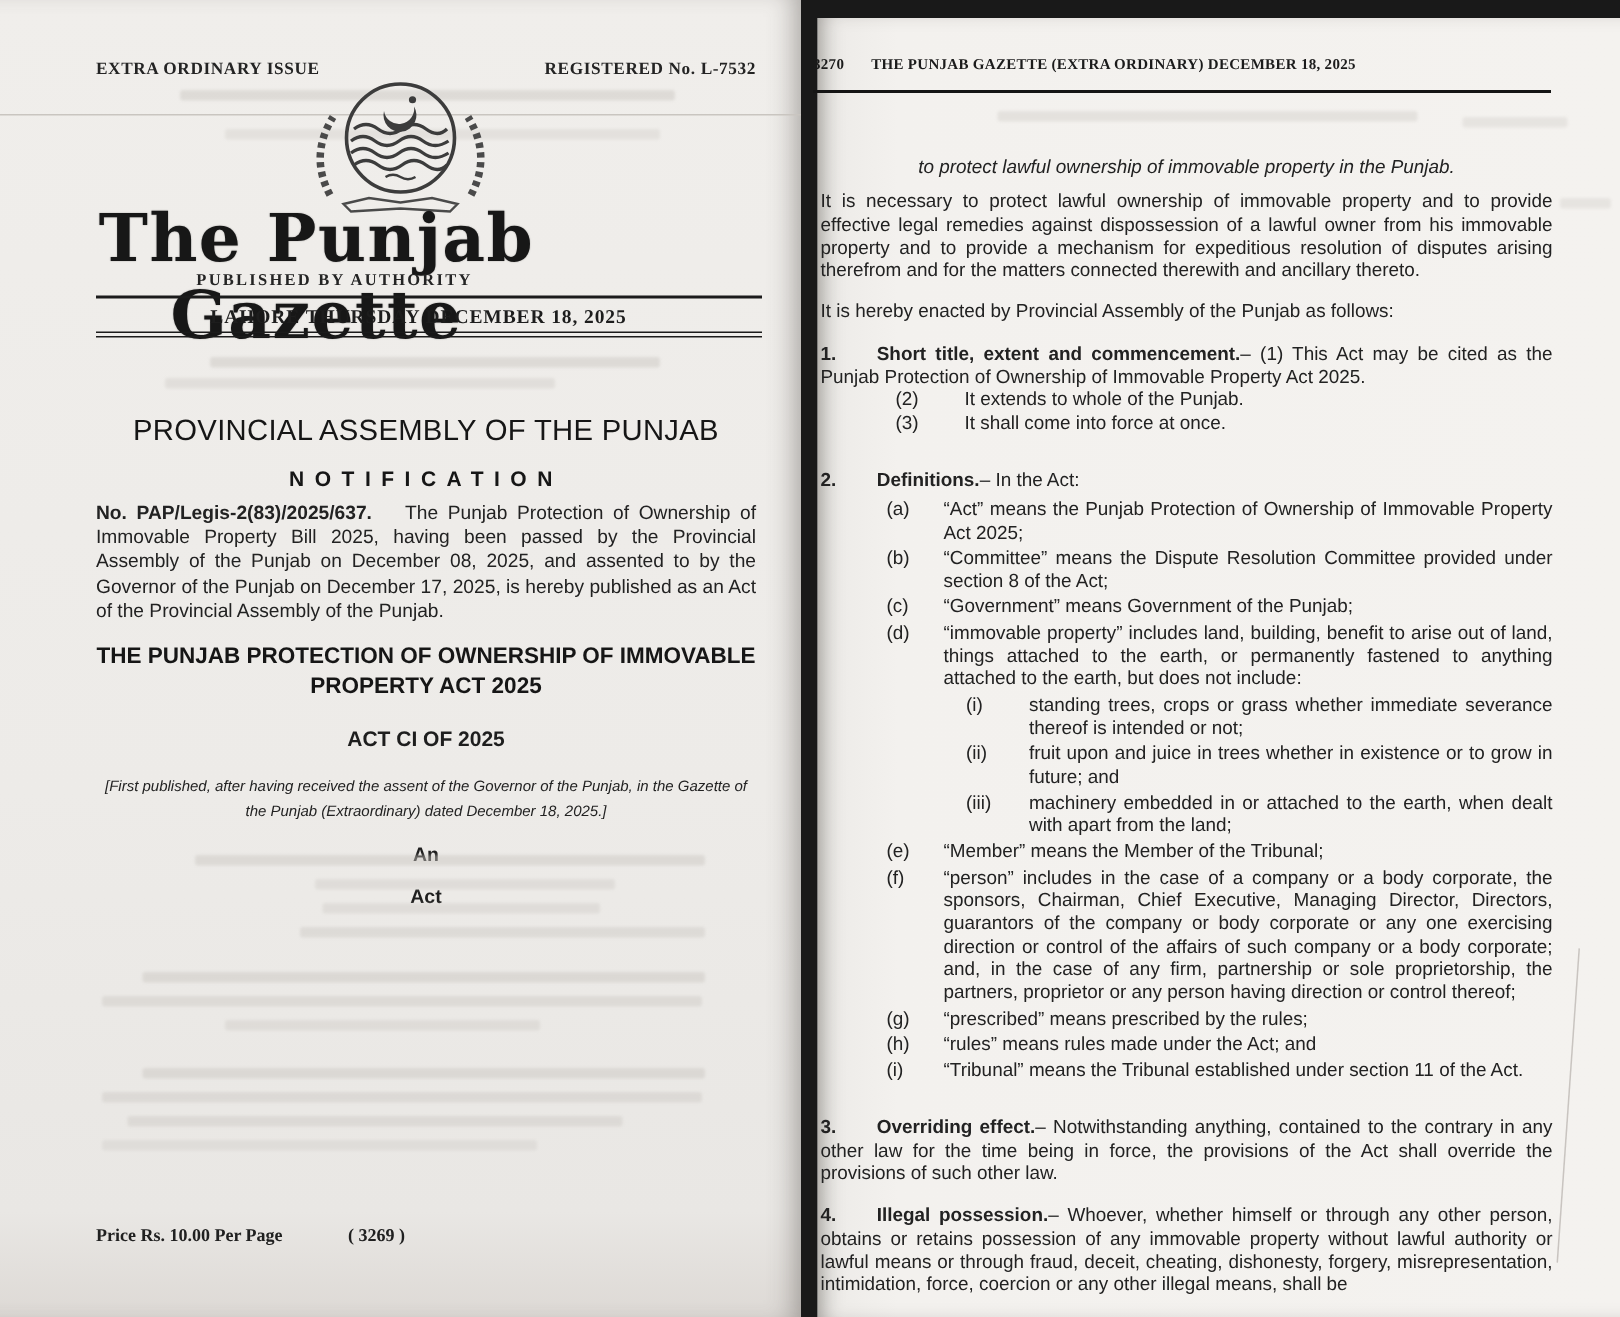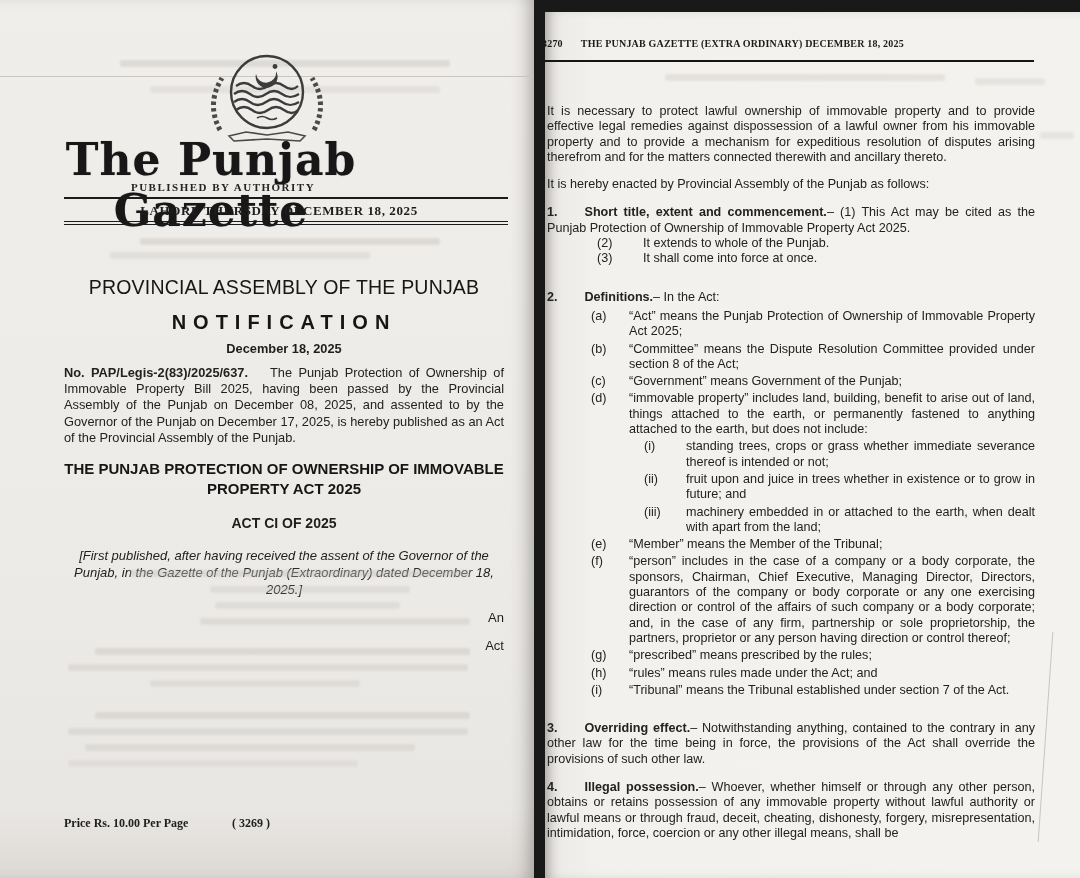--- a/index.html
+++ b/index.html
@@ -47,39 +47,39 @@
   }
   .rule-2{position:absolute;left:64px;right:26px;top:221px;height:4px;
     border-top:1.5px solid #1b1b1b;border-bottom:1.5px solid #1b1b1b;box-sizing:border-box;}
 
   .notif-block{position:absolute;left:64px;right:30px;top:276px;}
   .assembly-h{
     text-align:center;font-weight:normal;font-size:19.5px;letter-spacing:.2px;color:#161616;
     margin:0 0 12px 0;
   }
   .notification-h{
-    text-align:center;font-weight:bold;font-size:20px;letter-spacing:7px;color:#161616;
+    text-align:center;font-weight:bold;font-size:14px;letter-spacing:7px;color:#161616;
     margin:0 0 7px 0;
   }
   .notif-date{text-align:center;font-weight:bold;font-size:12.8px;margin:0 0 9px 0;}
   .notif-para{
     font-size:12.8px;line-height:16.2px;text-align:justify;margin:0 0 13px 0;color:#222;
   }
   .notif-para .lead{font-weight:bold;}
   .notif-para .spacer{display:inline-block;width:22px;}
   .act-title{
     text-align:center;font-weight:bold;font-size:15px;line-height:19.5px;
     margin:8px 0 0 0;color:#161616;
   }
   .act-no{text-align:center;font-weight:bold;font-size:14px;margin:17px 0 0 0;}
   .first-pub{
-    text-align:center;font-style:italic;font-size:13px;line-height:17px;
+    text-align:center;font-style:italic;font-size:10px;line-height:17px;
     margin:16px 0 0 0;color:#222;
   }
-  .an-act{ text-align:right;font-weight:normal;font-size:13px;line-height:16px;margin:12px 0 0 0;}
+  .an-act{ text-align:center;font-weight:bold;font-size:13px;line-height:16px;margin:12px 0 0 0;}
   .lp-footer{
     position:absolute;left:64px;right:18px;top:816px;
     font-family:"Liberation Serif",serif;font-weight:bold;font-size:12px;color:#202020;
   }
   .lp-footer .pagenum{position:absolute;left:168px;top:0;}
 
   
   .right-page{
     left:545px;top:12px;width:535px;height:866px;
     background:linear-gradient(90deg,#eceae7 0%,#f3f1ee 10%,#f4f2ef 100%);
@@ -118,20 +118,24 @@
 
   
   .g{position:absolute;background:#c9c5c0;opacity:.45;filter:blur(1.2px);border-radius:2px;height:7px;}
   .crease{position:absolute;width:1px;background:rgba(120,112,105,.35);}
 </style>
 </head>
 <body>
 
 <div class="page left-page">
 
+  <div class="lp-header-row">
+    <span>EXTRA ORDINARY ISSUE</span>
+    <span>REGISTERED No. L-7532</span>
+  </div>
   <div class="hairline"></div>
 
   <div class="g" style="left:120px;top:60px;width:330px;"></div>
   <div class="g" style="left:150px;top:86px;width:290px;opacity:.3;"></div>
 
   <div class="emblem-wrap">
     <svg width="170" height="92" viewBox="0 0 170 92">
       <g fill="none" stroke="#3c3c3c" stroke-width="2">
         <circle cx="85" cy="40" r="36" stroke-width="2.4"></circle>
 
@@ -157,21 +161,20 @@
   <div class="rule-1"></div>
   <div class="dateline">LAHORE THURSDAY DECEMBER 18, 2025</div>
   <div class="rule-2"></div>
 
   <div class="g" style="left:140px;top:238px;width:300px;"></div>
   <div class="g" style="left:110px;top:252px;width:260px;opacity:.35;"></div>
 
   <div class="notif-block">
     <h1 class="assembly-h">PROVINCIAL ASSEMBLY OF THE PUNJAB</h1>
     <h2 class="notification-h">NOTIFICATION</h2>
-    <div class="notif-date">December 18, 2025</div>
     <p class="notif-para"><span class="lead">No. PAP/Legis-2(83)/2025/637.</span><span class="spacer"></span><span>The Punjab Protection of Ownership of Immovable Property Bill 2025, having been passed by the Provincial Assembly of the Punjab on December 08, 2025, and assented to by the Governor of the Punjab on December 17, 2025, is hereby published as an Act of the Provincial Assembly of the Punjab.</span></p>
 
     <div class="act-title">THE PUNJAB PROTECTION OF OWNERSHIP OF IMMOVABLE PROPERTY ACT 2025</div>
     <div class="act-no">ACT CI OF 2025</div>
     <div class="first-pub">[First published, after having received the assent of the Governor of the Punjab, in the Gazette of the Punjab (Extraordinary) dated December 18, 2025.]</div>
     <div class="an-act">An</div>
     <div class="an-act">Act</div>
   </div>
 
   <div>
@@ -200,20 +203,21 @@
     <span class="rp-num">3270</span>
     <span>THE PUNJAB GAZETTE (EXTRA ORDINARY) DECEMBER 18,  2025</span>
   </div>
   <div class="rp-rule"></div>
 
   <div class="g" style="left:120px;top:62px;width:280px;opacity:.35;"></div>
   <div class="g" style="left:430px;top:66px;width:70px;opacity:.3;"></div>
 
   <div class="rp-content">
 
+    <div class="rp-italic">to protect lawful ownership of immovable property in the Punjab.</div>
 
     <p class="rp-para">It is necessary to protect lawful ownership of immovable property and to provide effective legal remedies against dispossession of a lawful owner from his immovable property and to provide a mechanism for expeditious resolution of disputes arising therefrom and for the matters connected therewith and ancillary thereto.</p>
 
     <p class="rp-para rp-enact">It is hereby enacted by Provincial Assembly of the Punjab as follows:</p>
 
     <p class="sec"><span class="num">1.</span><span class="numspace"></span><span class="titl">Short title, extent and commencement.</span><span>– (1) This Act may be cited as the Punjab Protection of Ownership of Immovable Property Act 2025.</span></p>
     <div class="sub-row">
       <span class="lbl">(2)</span>
       <span class="txt">It extends to whole of the Punjab.</span>
     </div>
@@ -264,21 +268,21 @@
       <div class="def-row">
         <span class="lbl">(g)</span>
         <span class="txt">“prescribed” means prescribed by the rules;</span>
       </div>
       <div class="def-row">
         <span class="lbl">(h)</span>
         <span class="txt">“rules” means rules made under the Act; and</span>
       </div>
       <div class="def-row">
         <span class="lbl">(i)</span>
-        <span class="txt">“Tribunal” means the Tribunal established under section 7 of the Act.</span>
+        <span class="txt">“Tribunal” means the Tribunal established under section 11 of the Act.</span>
       </div>
     </div>
 
     <p class="sec mt-sec"><span class="num">3.</span><span class="numspace"></span><span class="titl">Overriding effect.</span><span>– Notwithstanding anything, contained to the contrary in any other law for the time being in force, the provisions of the Act shall override the provisions of such other law.</span></p>
 
     <p class="sec mt-sec-sm"><span class="num">4.</span><span class="numspace"></span><span class="titl">Illegal possession.</span><span>– Whoever, whether himself or through any other person, obtains or retains possession of any immovable property without lawful authority or lawful means or through fraud, deceit, cheating, dishonesty, forgery, misrepresentation, intimidation, force, coercion or any other illegal means, shall be</span></p>
 
   </div>
 
   <div class="crease" style="left:500px;top:620px;height:210px;transform:rotate(4deg);"></div>

